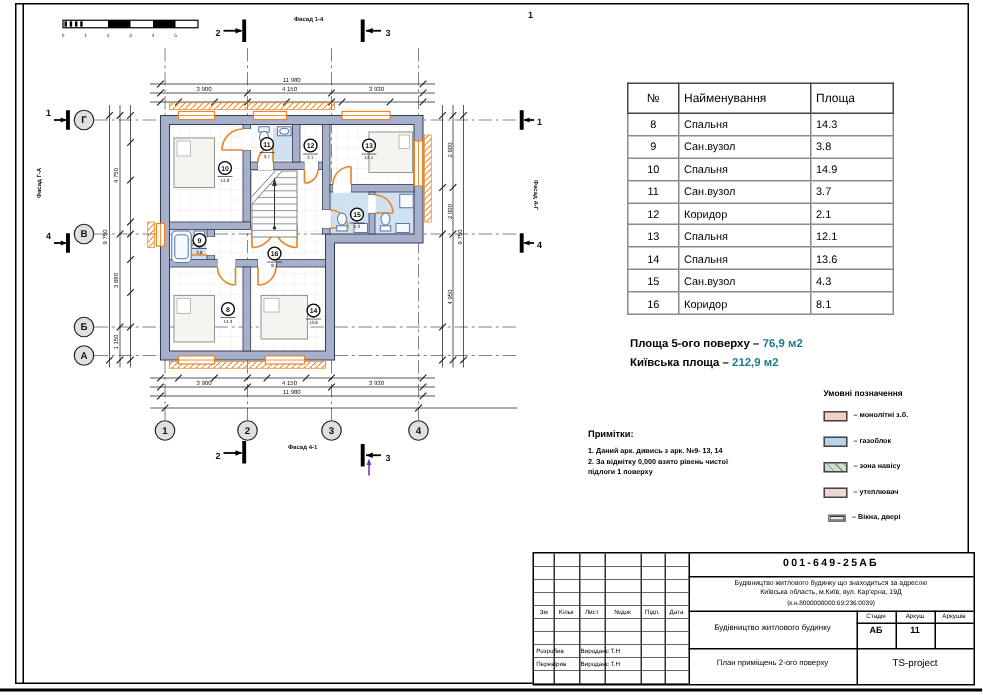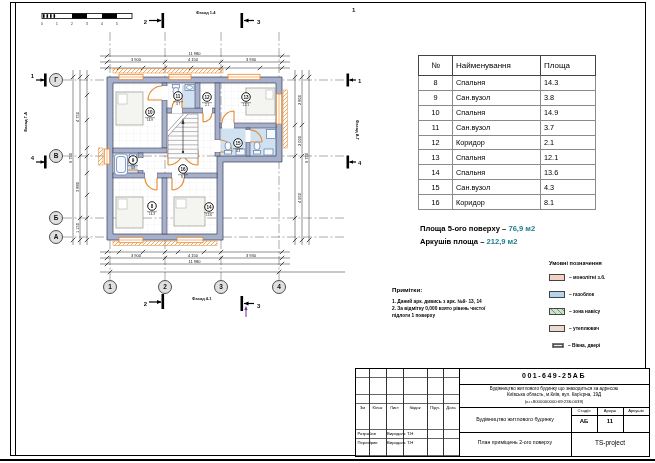--- a/index.html
+++ b/index.html
@@ -489,21 +489,21 @@
           <td class="c-area">8.1</td>
         </tr>
     </tbody>
   </table>
 
   <div class="summary" style="top:224px">
     <span>Площа 5-ого поверху –</span>
     <span class="val">76,9 м2</span>
   </div>
   <div class="summary" style="top:237px">
-    <span>Аркушів площа –</span>
+    <span>Київська площа –</span>
     <span class="val">212,9 м2</span>
   </div>
 
   <div class="legend">
     <div class="lg-title">Умовні позначення</div>
     <div class="lg-item">
         <span class="sw sw-brick"></span>
         <span class="lg-label">– монолітні з.б.</span>
       </div>
     <div class="lg-item">

